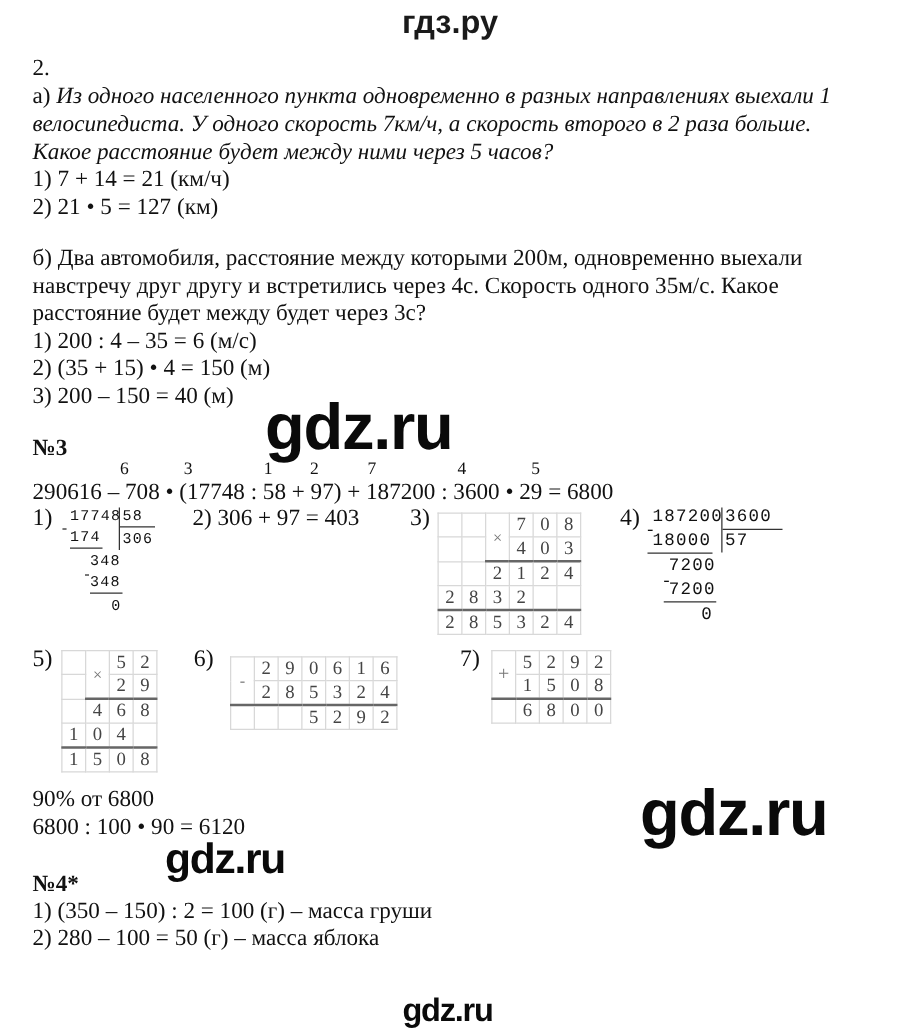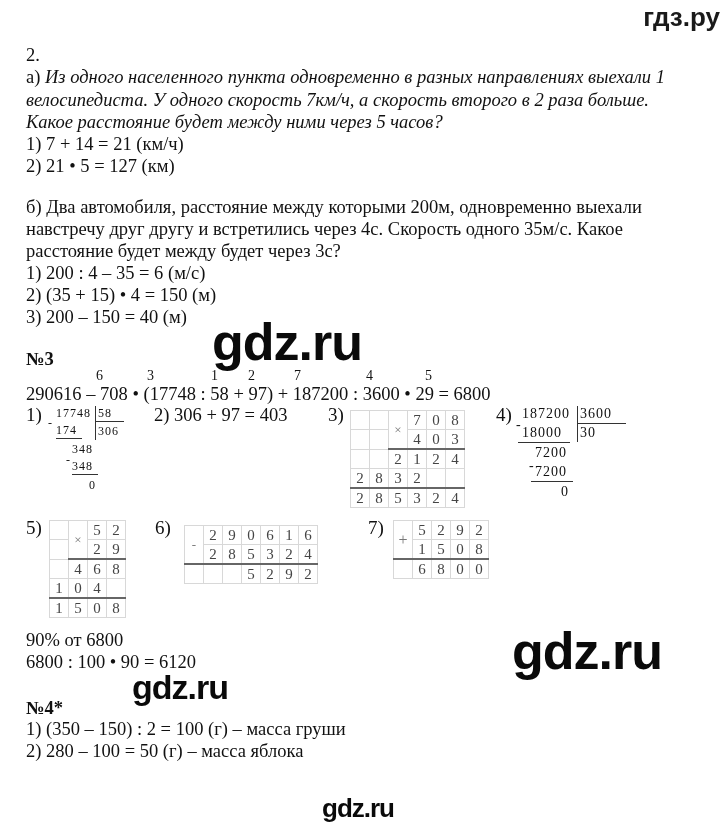--- a/index.html
+++ b/index.html
@@ -1,32 +1,32 @@
 <!DOCTYPE html>
 <html><head>
 <meta charset="utf-8">
 <style>
   html, body { margin: 0; padding: 0; background: #ffffff; }
   body { width: 720px; height: 828px; position: relative; overflow: hidden;
          font-family: "Liberation Serif", serif; color: #111; }
   .abs { position: absolute; }
-  .site-header { left: 0; width: 720px; top: 2px; text-align: right;
+  .site-header { left: 0; width: 720px; top: 2px; text-align: center;
                  font-family: "Liberation Sans", sans-serif; font-weight: bold; font-size: 26px; color: #1a1a1a; }
   .line { position: absolute; left: 26px; font-size: 18.5px; line-height: 22px; white-space: nowrap; }
   .it { font-style: italic; }
   .bold { font-weight: bold; }
   .wm { position: absolute; font-family: "Liberation Sans", sans-serif; font-weight: bold; color: #0a0a0a; letter-spacing: -1px; }
   .wm-big { font-size: 52px; }
   .wm-mid { font-size: 40px; }
   .wm-small { font-size: 26px; }
   .order { position: absolute; font-size: 14px; }
   .label { position: absolute; font-size: 19px; }
 
   
-  .ldiv { position: absolute; font-family: Liberation Serif, serif; font-size: 12px; letter-spacing: 1px; }
+  .ldiv { position: absolute; font-family: Liberation Mono, monospace; font-size: 12px; letter-spacing: 1px; }
   .ldiv span { position: absolute; white-space: nowrap; }
   .ldiv .hl { position: absolute; height: 1px; background: #333; }
   .ldiv .vl { position: absolute; width: 1px; background: #333; }
 
   
   table.grid { position: absolute; border-collapse: collapse; font-family: "Liberation Serif", serif; font-size: 15px; color: #444; }
   table.grid td { border: 1px solid #d8d8d8; width: 18px; height: 18px; text-align: center; padding: 0; line-height: 18px; }
   table.grid tr.sum td { border-top: 2px solid #666; }
   table.grid td.uline { border-bottom: 2px solid #666; }
   table.grid td.op { color: #777; font-size: 13px; }
@@ -128,21 +128,21 @@
       </tr>
 </tbody>
   </table>
 
 <span class="label" style="left:496px; top:404px">4)</span>
 <div class="ldiv" style="left:518px; top:406px; width:110px; height:100px; font-size:14px;">
   <span style="left:4px; top:0px">187200</span>
   <span style="left:62px; top:0px">3600</span>
   <div class="vl" style="left:59px; top:0px; height:36px;"></div>
   <div class="hl" style="left:60px; top:17px; width:48px;"></div>
-  <span style="left:62px; top:19px">30</span>
+  <span style="left:62px; top:19px">57</span>
   <span style="left:-2px; top:11px">-</span>
   <span style="left:4px; top:19px">18000</span>
   <div class="hl" style="left:0px; top:36px; width:52px;"></div>
   <span style="left:17px; top:39px">7200</span>
   <span style="left:11px; top:52px">-</span>
   <span style="left:17px; top:58px">7200</span>
   <div class="hl" style="left:13px; top:75px; width:42px;"></div>
   <span style="left:43px; top:78px">0</span>
 </div>
 

